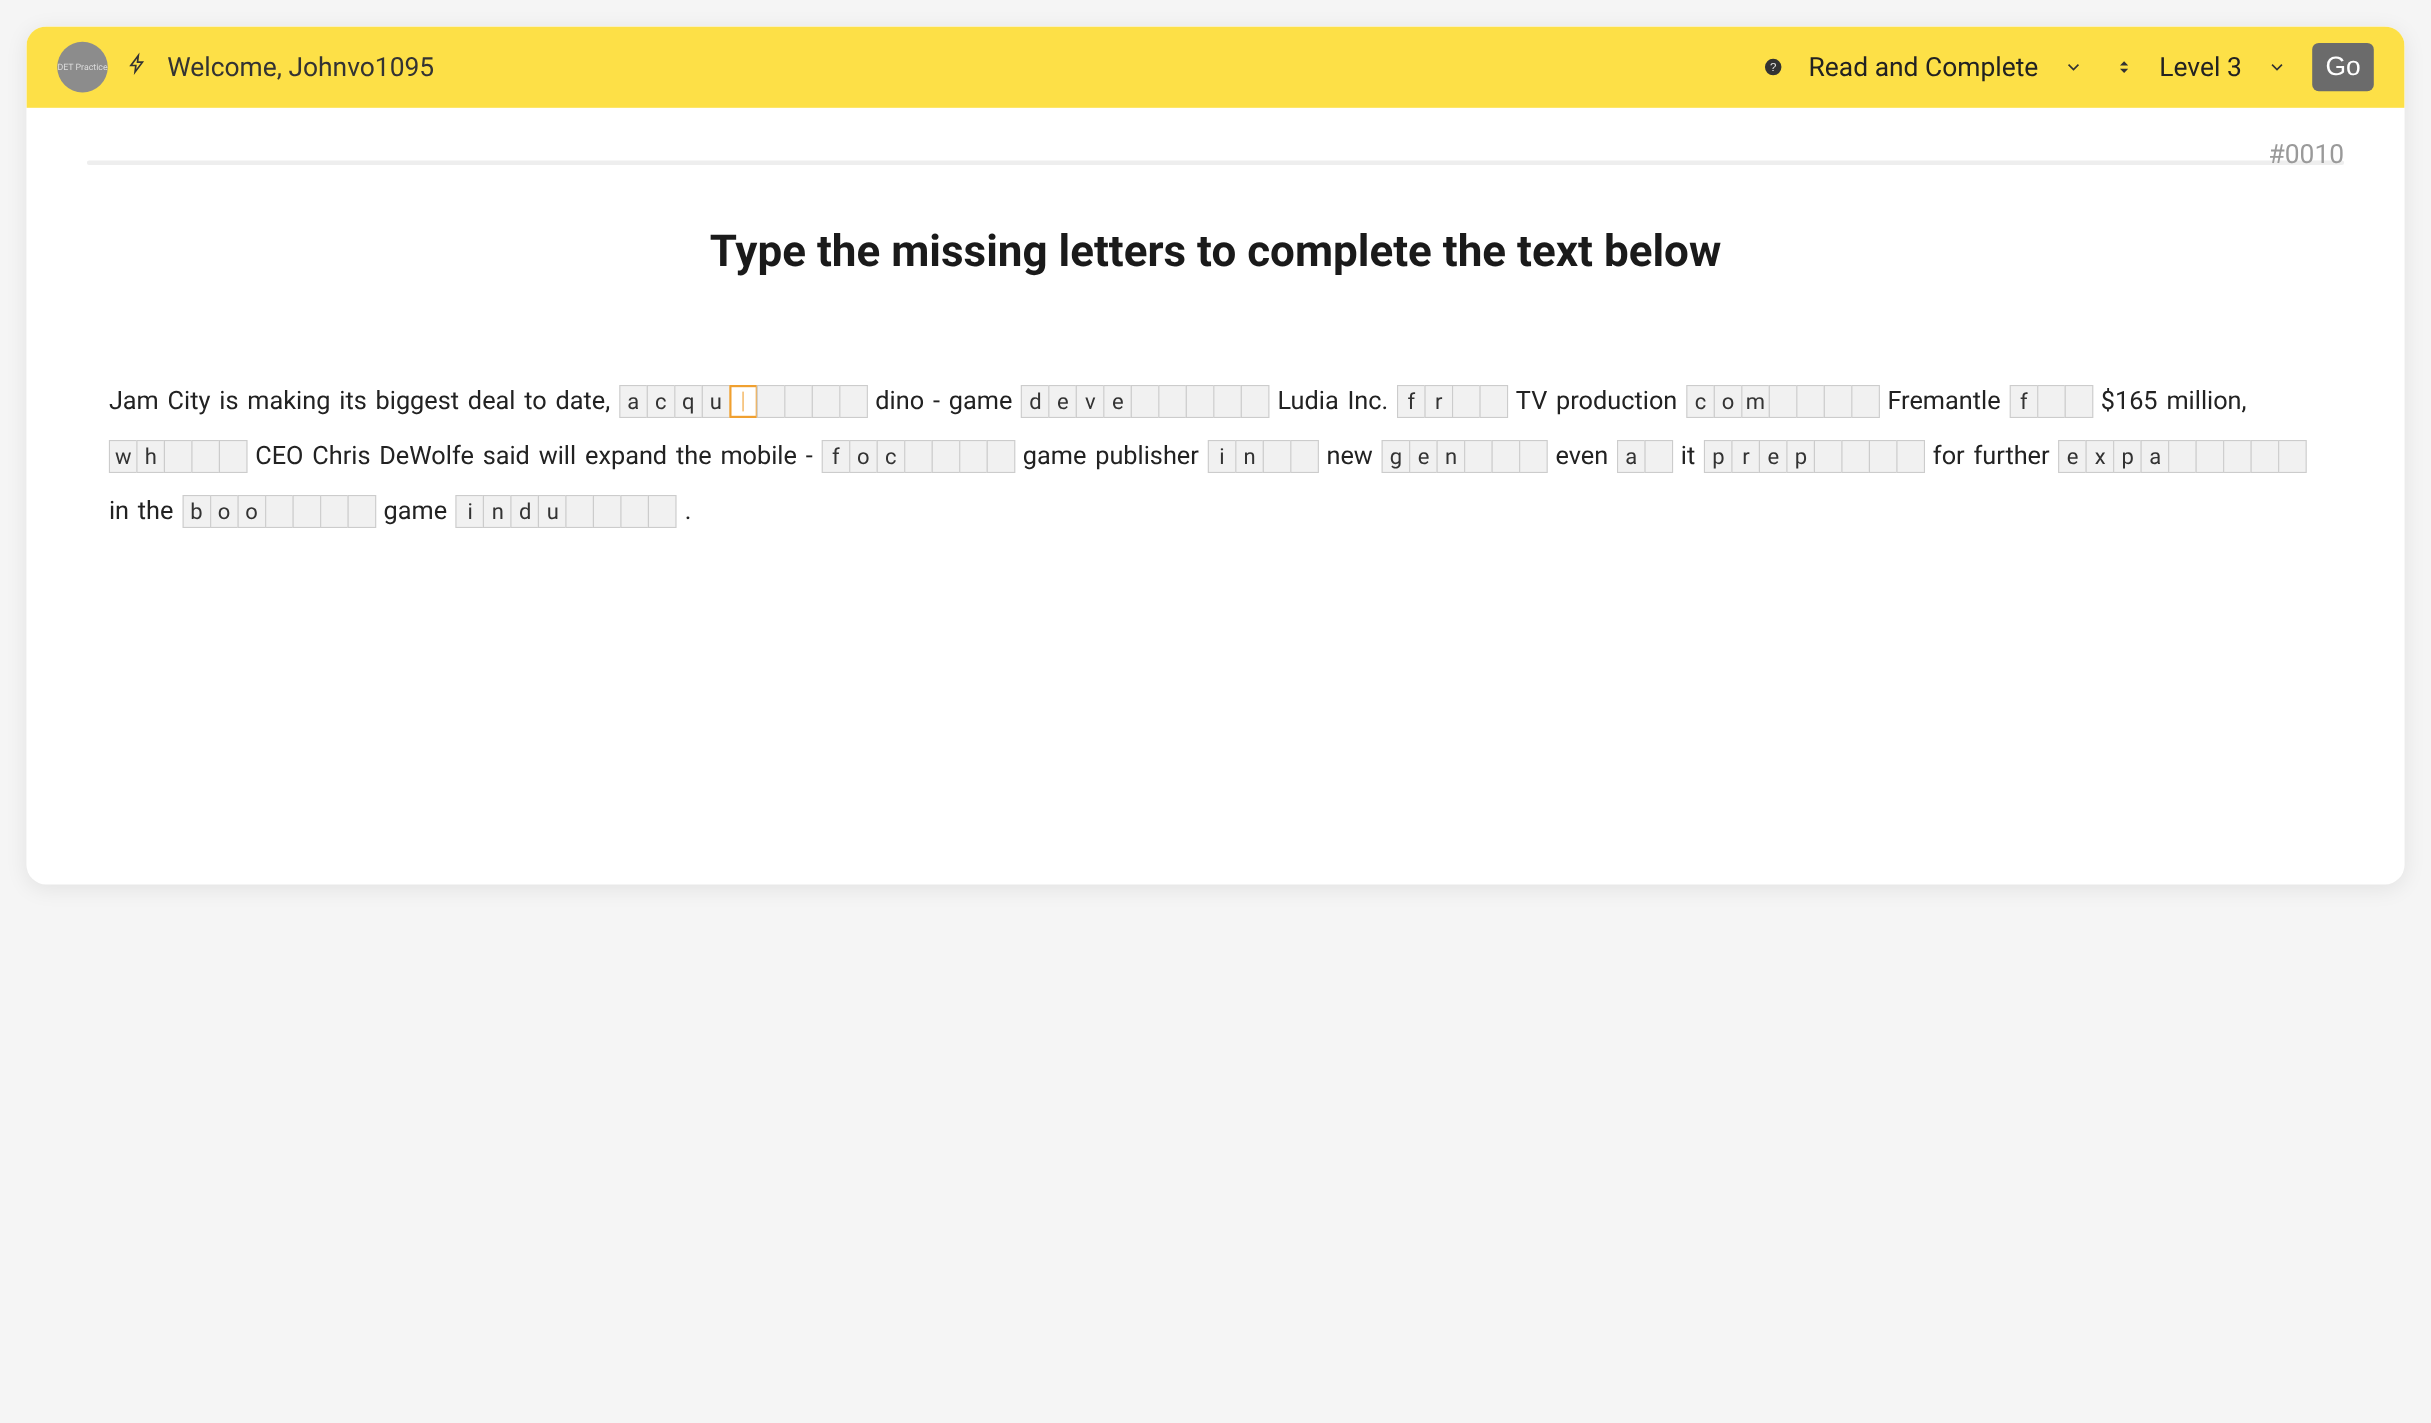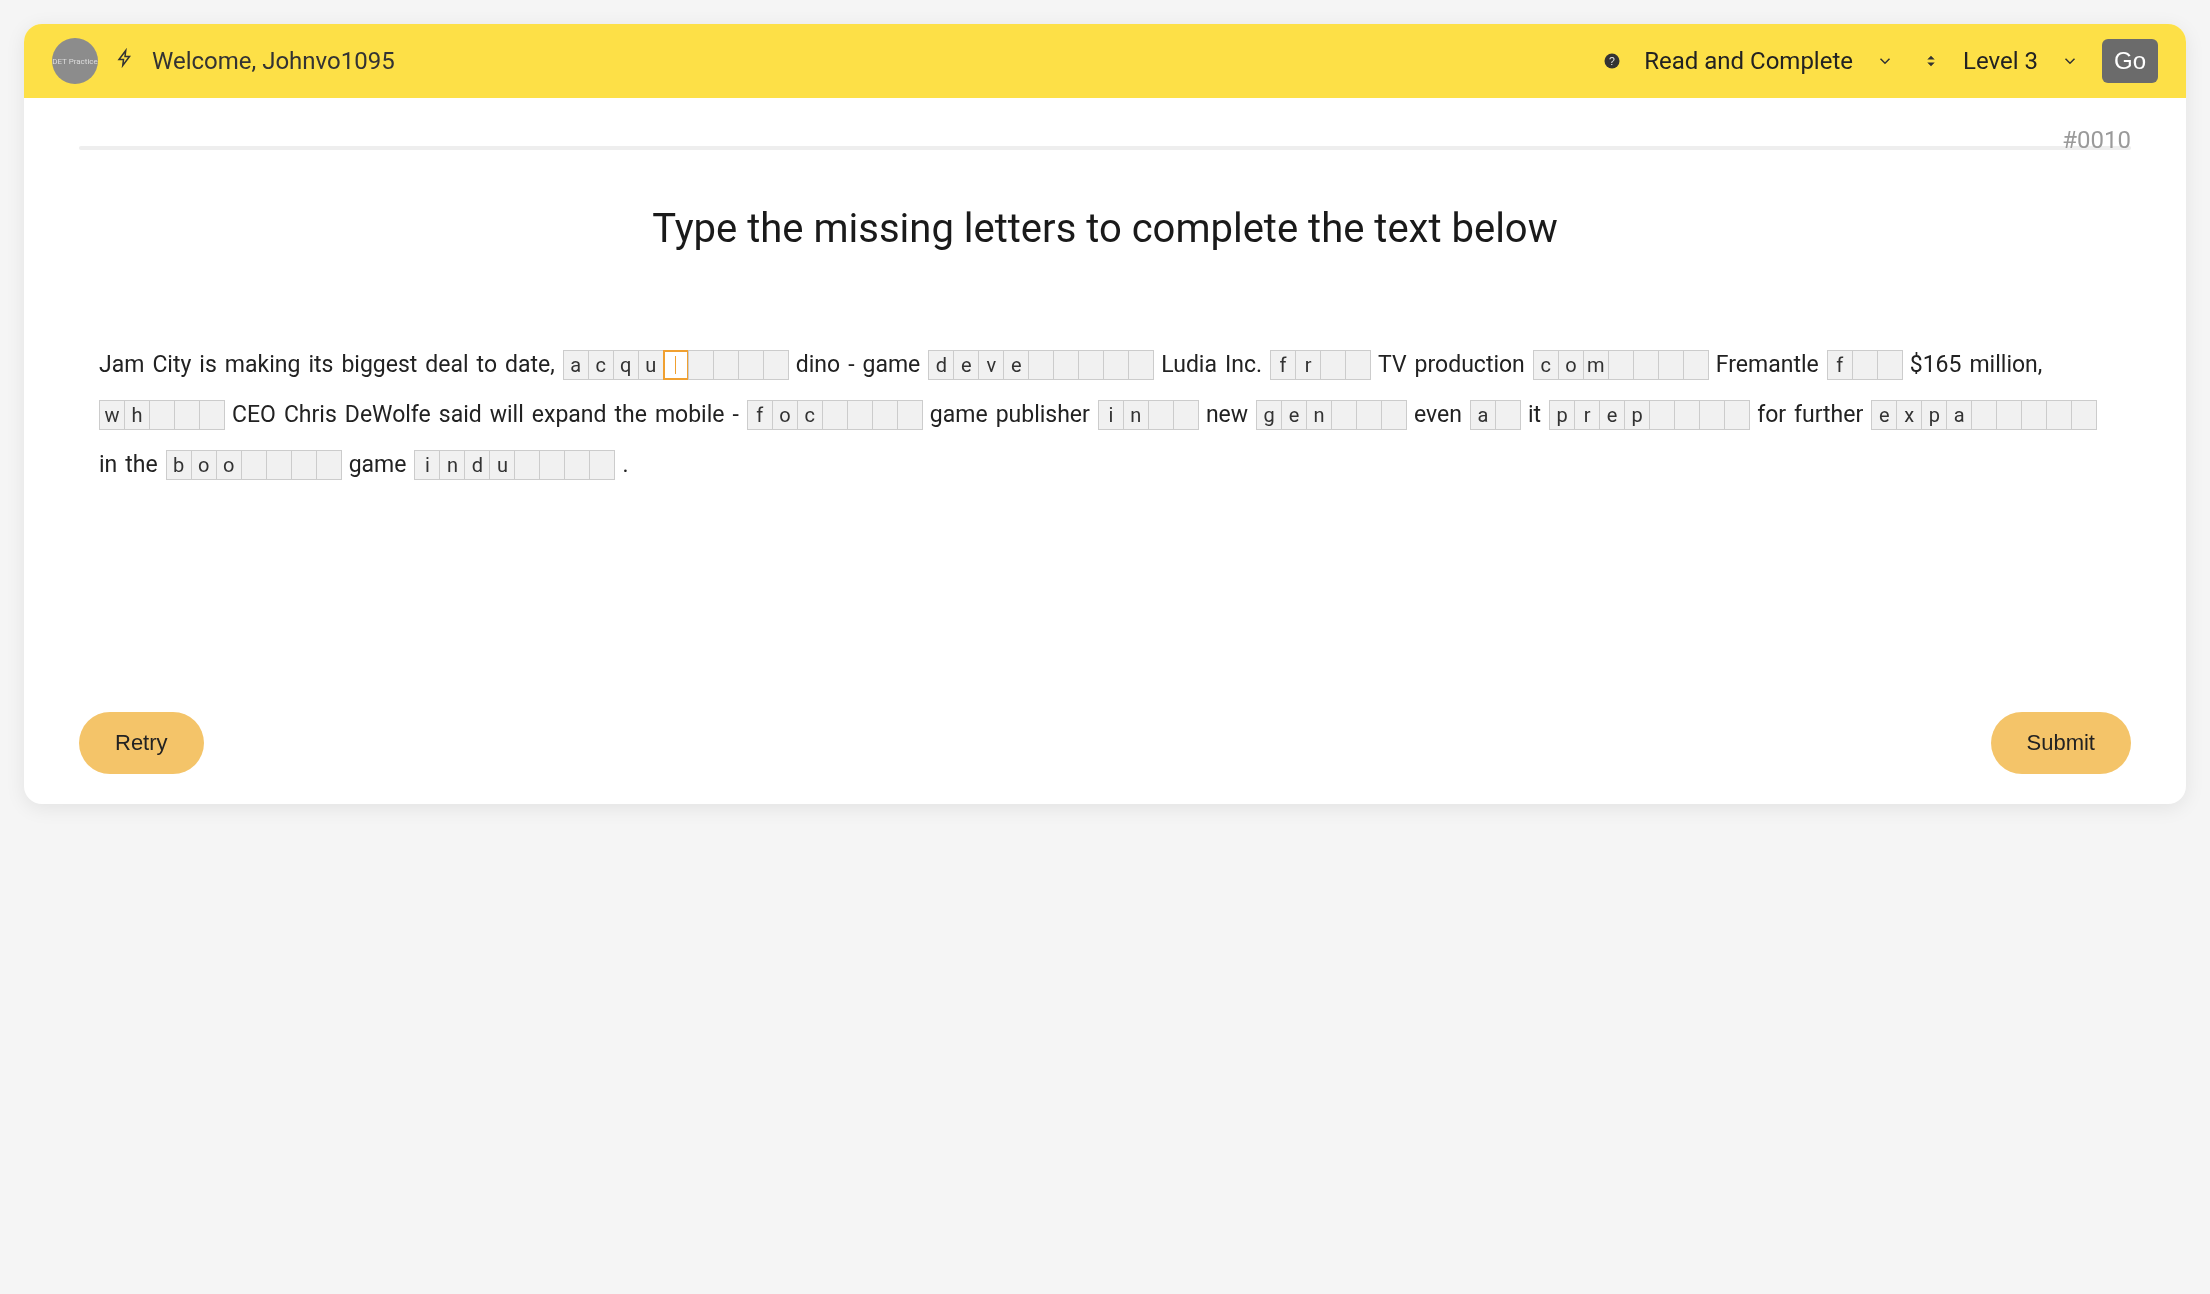--- a/index.html
+++ b/index.html
@@ -72,21 +72,21 @@
   }
   .divider {
     margin-top: 28px;
     height: 4px;
     background:#eee;
     border-radius:2px;
   }
   .prompt {
     text-align:center;
     font-size: 40px;
-    font-weight:400;
+    font-weight:700;
     margin-top: 55px;
     color:#1a1a1a;
   }
   .text-area {
     margin-top: 90px;
     font-size: 23px;
     line-height: 2.0;
     color:#222;
     display:flex;
     flex-wrap:wrap;
@@ -347,18 +347,14 @@
           <span class="box">u</span>
           <span class="box"></span>
           <span class="box"></span>
           <span class="box"></span>
           <span class="box"></span>
         </span>
         <span class="word">.</span>
       </div>
   </div>
 
-  <div class="footer">
-    <button class="pill-btn">Retry</button>
-    <button class="pill-btn">Submit</button>
-  </div>
 
 </div>
 
 </body></html>

